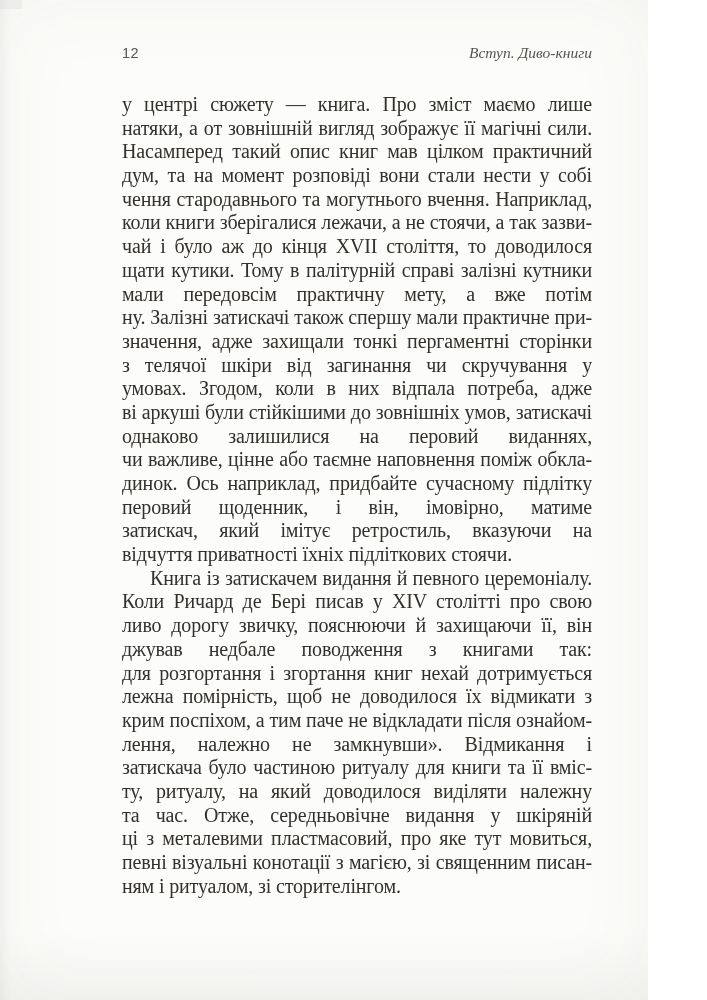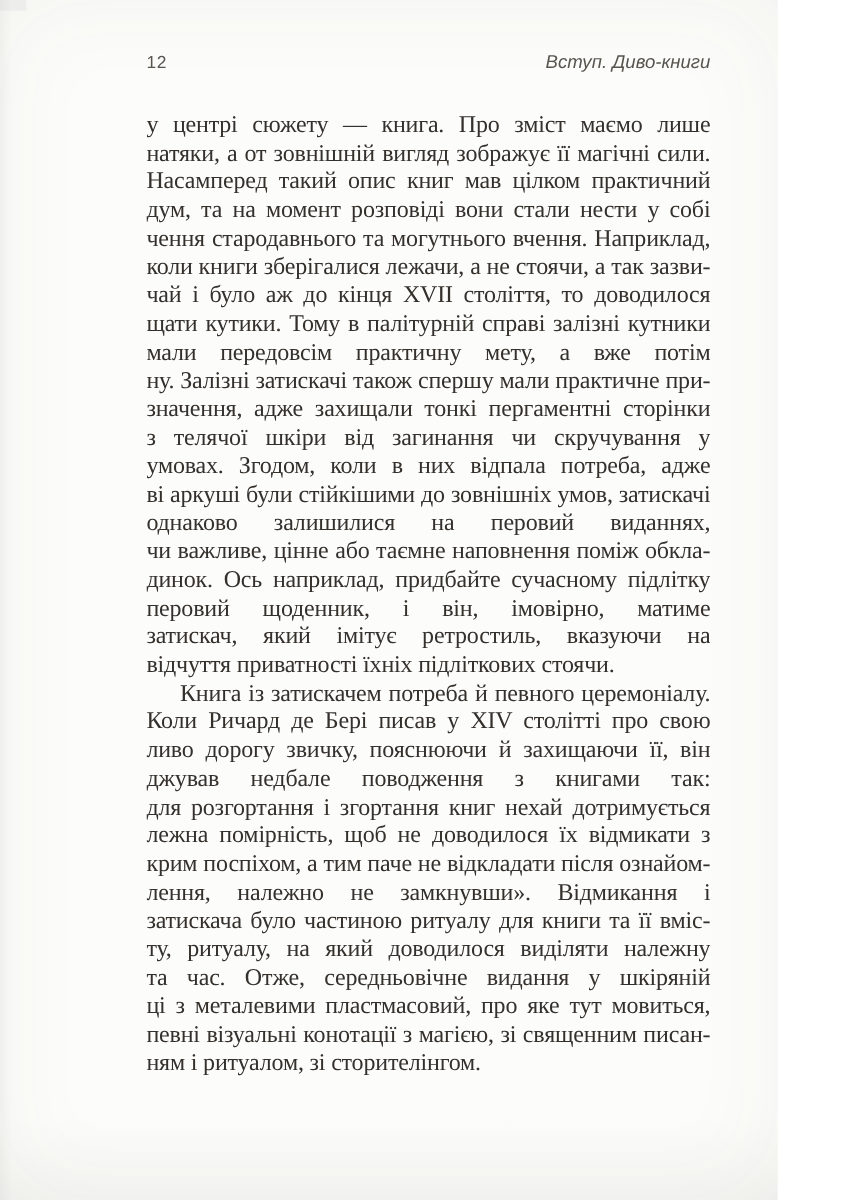--- a/index.html
+++ b/index.html
@@ -48,20 +48,21 @@
     font-family: "Liberation Sans", sans-serif;
     color: var(--muted);
   }
   .pagenum {
     font-size: 14.5px;
     letter-spacing: 0.5px;
   }
   .runhead {
     font-size: 15.5px;
     font-style: italic;
+    font-family: Liberation Serif, serif;
   }
   .textblock {
     position: absolute;
     left: 122px;
     top: 93px;
     width: 470px;
     color: var(--text);
     font-size: 20px;
     letter-spacing: -0.15px;
   }
@@ -108,21 +109,21 @@
       <div class="line">значення, адже захищали тонкі пергаментні сторінки</div>
       <div class="line">з телячої шкіри від загинання чи скручування у вологих</div>
       <div class="line">умовах. Згодом, коли в них відпала потреба, адже паперо-</div>
       <div class="line">ві аркуші були стійкішими до зовнішніх умов, затискачі</div>
       <div class="line">однаково залишилися на перовий виданнях, символізую-</div>
       <div class="line">чи важливе, цінне або таємне наповнення поміж обкла-</div>
       <div class="line">динок. Ось наприклад, придбайте сучасному підлітку па-</div>
       <div class="line">перовий щоденник, і він, імовірно, матиме пластмасовий</div>
       <div class="line">затискач, який імітує ретростиль, вказуючи на підвищене</div>
       <div class="line para-end">відчуття приватності їхніх підліткових стоячи.</div>
-      <div class="line indent">Книга із затискачем потреба й певного церемоніалу.</div>
+      <div class="line indent">Книга із затискачем видання й певного церемоніалу.</div>
       <div class="line">Коли Ричард де Бері писав у XIV столітті про свою шкід-</div>
       <div class="line">ливо дорогу звичку, пояснюючи й захищаючи її, він засу-</div>
       <div class="line">джував недбале поводження з книгами так: «Насамперед</div>
       <div class="line">для розгортання і згортання книг нехай дотримується на-</div>
       <div class="line">лежна помірність, щоб не доводилося їх відмикати з при-</div>
       <div class="line">крим поспіхом, а тим паче не відкладати після ознайом-</div>
       <div class="line">лення, належно не замкнувши». Відмикання і замикання</div>
       <div class="line">затискача було частиною ритуалу для книги та її вміс-</div>
       <div class="line">ту, ритуалу, на який доводилося виділяти належну увагу</div>
       <div class="line">та час. Отже, середньовічне видання у шкіряній палітур-</div>

